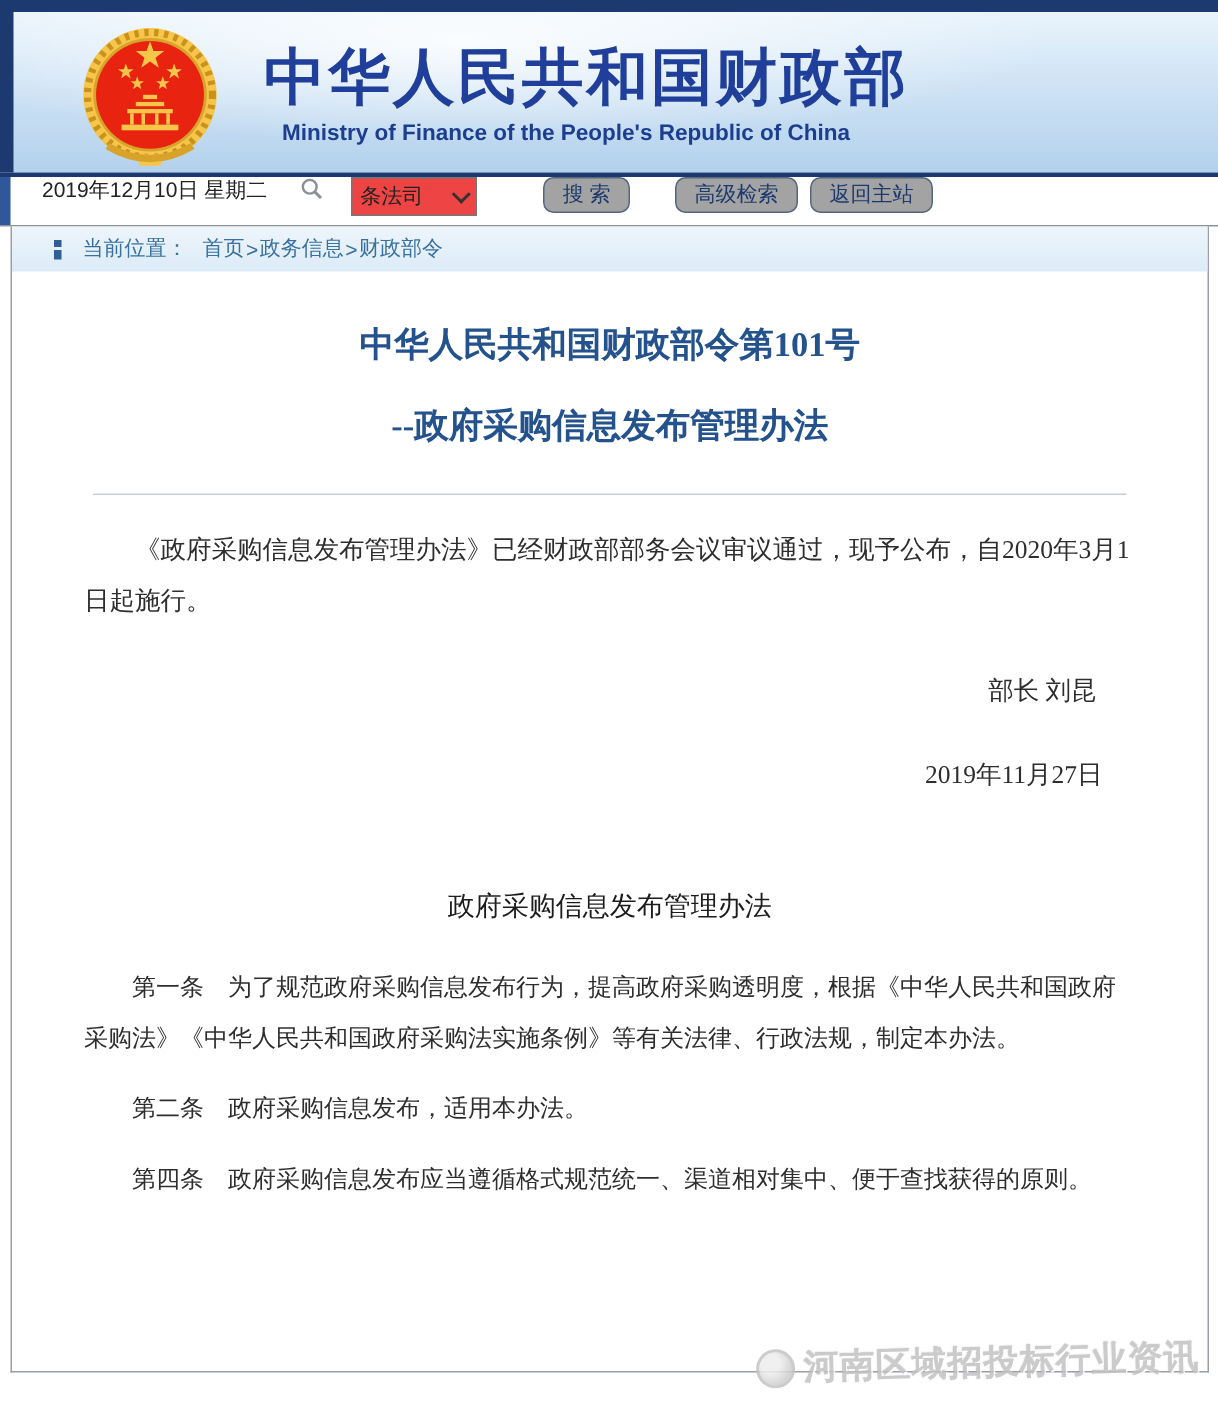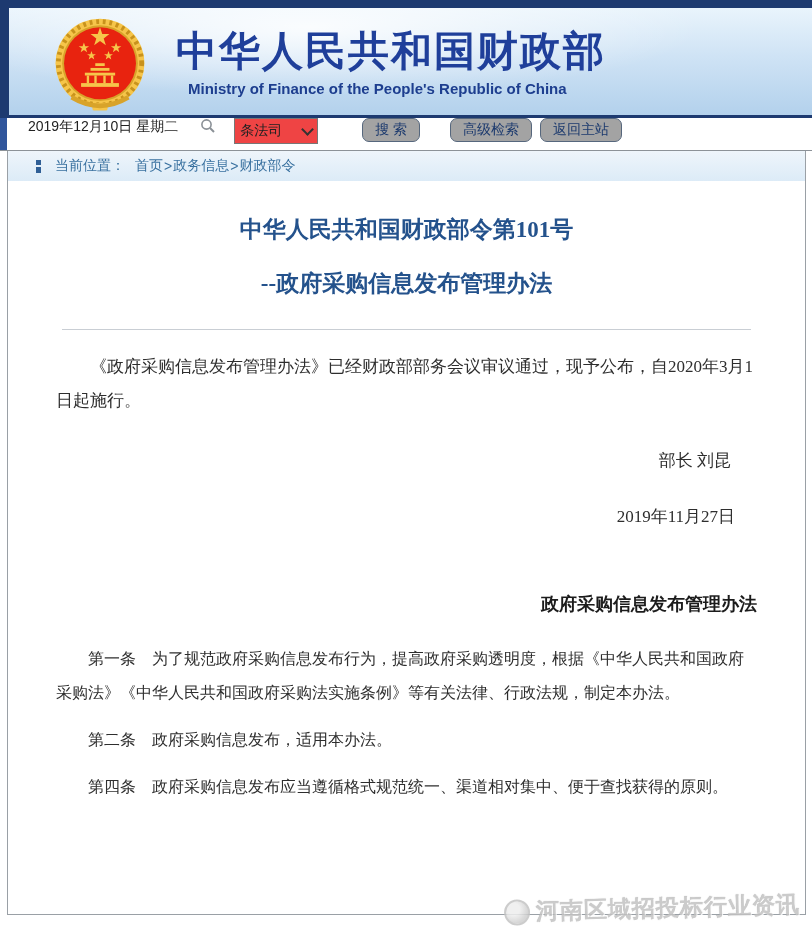--- a/index.html
+++ b/index.html
@@ -58,21 +58,21 @@
   .bc-link{color:#38709f;cursor:pointer;}
   .bc-sep{margin:0 1px;}
 
   
   .doc{position:relative;padding:18px 48px 0;font-family:"Liberation Serif","DejaVu Serif",serif;color:#2e2e2e;}
   .doc-title{margin:8px 0 0;text-align:center;font-size:23px;font-weight:bold;color:#24528c;line-height:46px;}
   .doc-rule{border:none;border-top:1px solid #c9ced4;margin:22px 6px 20px;}
   .para{font-size:17px;line-height:34px;text-indent:2em;margin:12px 0 10px;}
   .signer{font-size:17px;line-height:34px;text-align:right;padding-right:26px;margin:26px 0 0;}
   .sign-date{font-size:17px;line-height:34px;text-align:right;padding-right:22px;margin:22px 0 0;}
-  .section-title{text-align:right;font-size:18px;font-weight:bold;color:#1c1c1c;margin:58px 0 26px;}
+  .section-title{text-align:center;font-size:18px;font-weight:normal;color:#1c1c1c;margin:58px 0 26px;}
   .article{font-size:16px;line-height:34px;text-indent:2em;margin:0 0 13px;}
 
   
   .watermark{position:absolute;right:12px;top:893px;display:flex;align-items:center;gap:6px;
              transform:rotate(-1.5deg);opacity:.85;pointer-events:none;}
   .wm-logo{width:26px;height:26px;border:2px solid #c4c4c4;border-radius:50%;box-sizing:border-box;
            background:radial-gradient(circle at 35% 35%, #eee 30%, #cfcfcf 70%);}
   .wm-text{font-family:"Liberation Sans",sans-serif;font-size:23px;font-weight:bold;color:#c2c2c2;
            letter-spacing:1px;text-shadow:1px 1px 0 #fff,0 0 1px #9a9a9a;white-space:nowrap;}
 </style>

